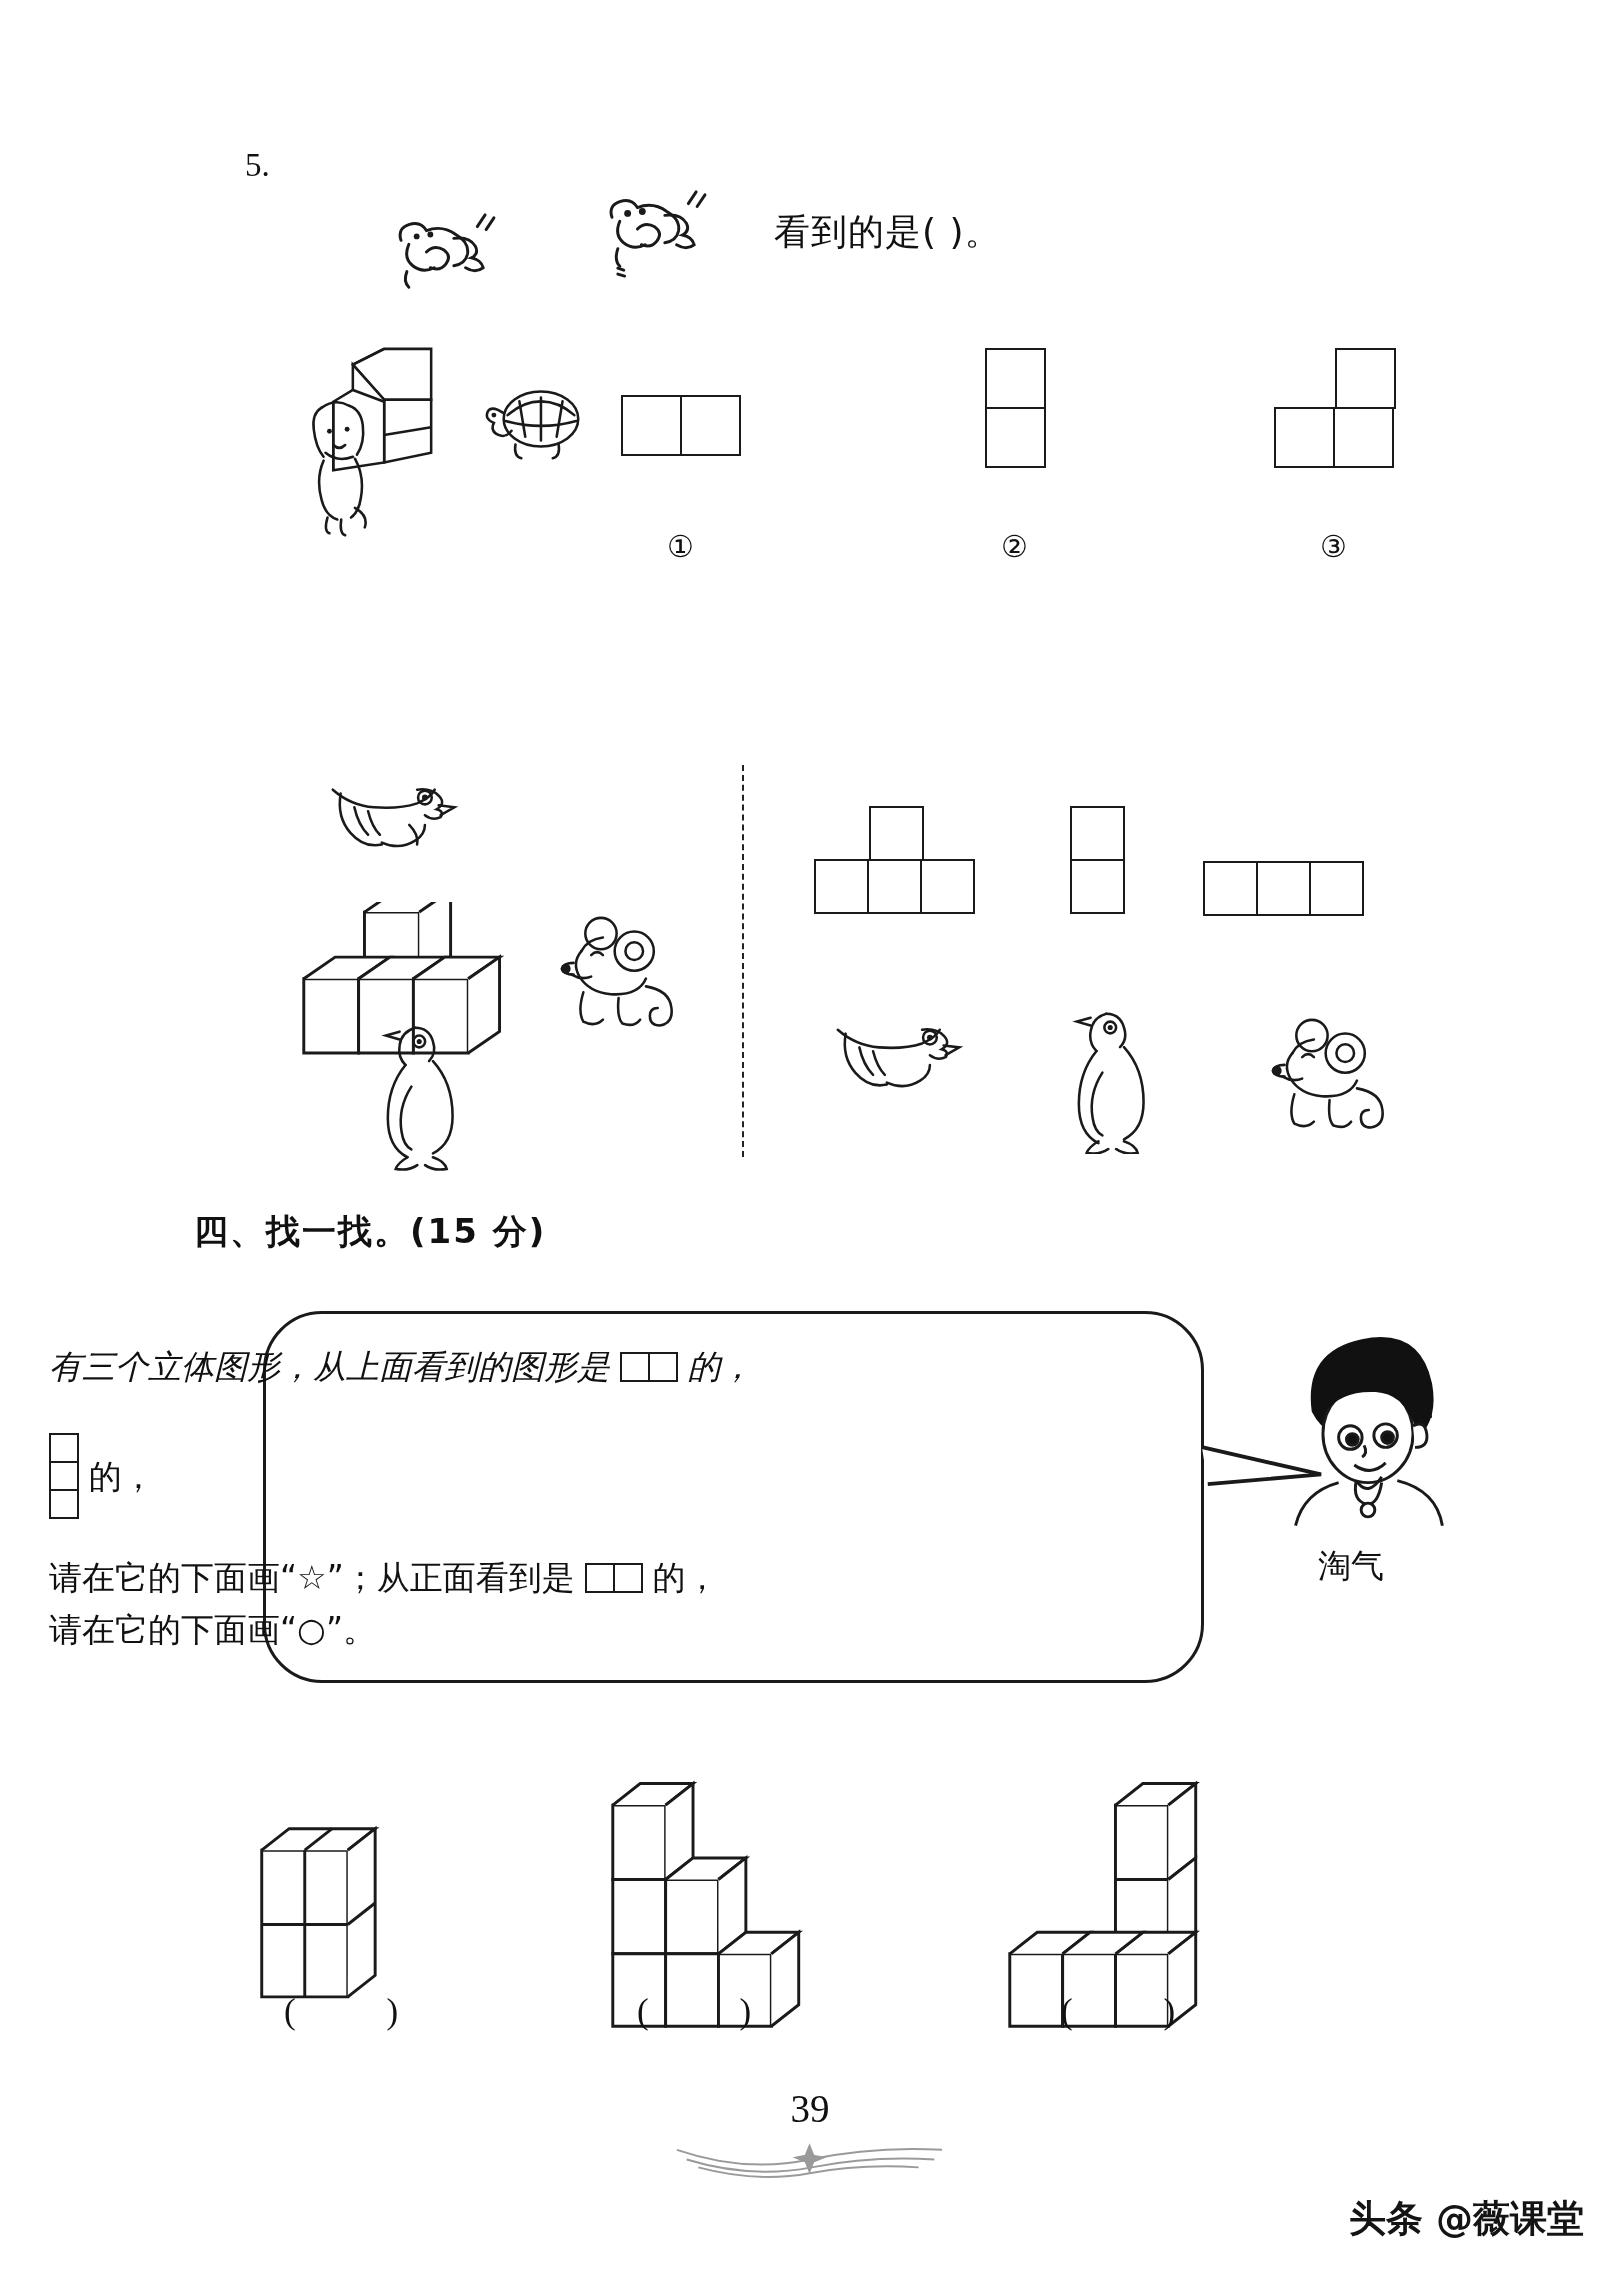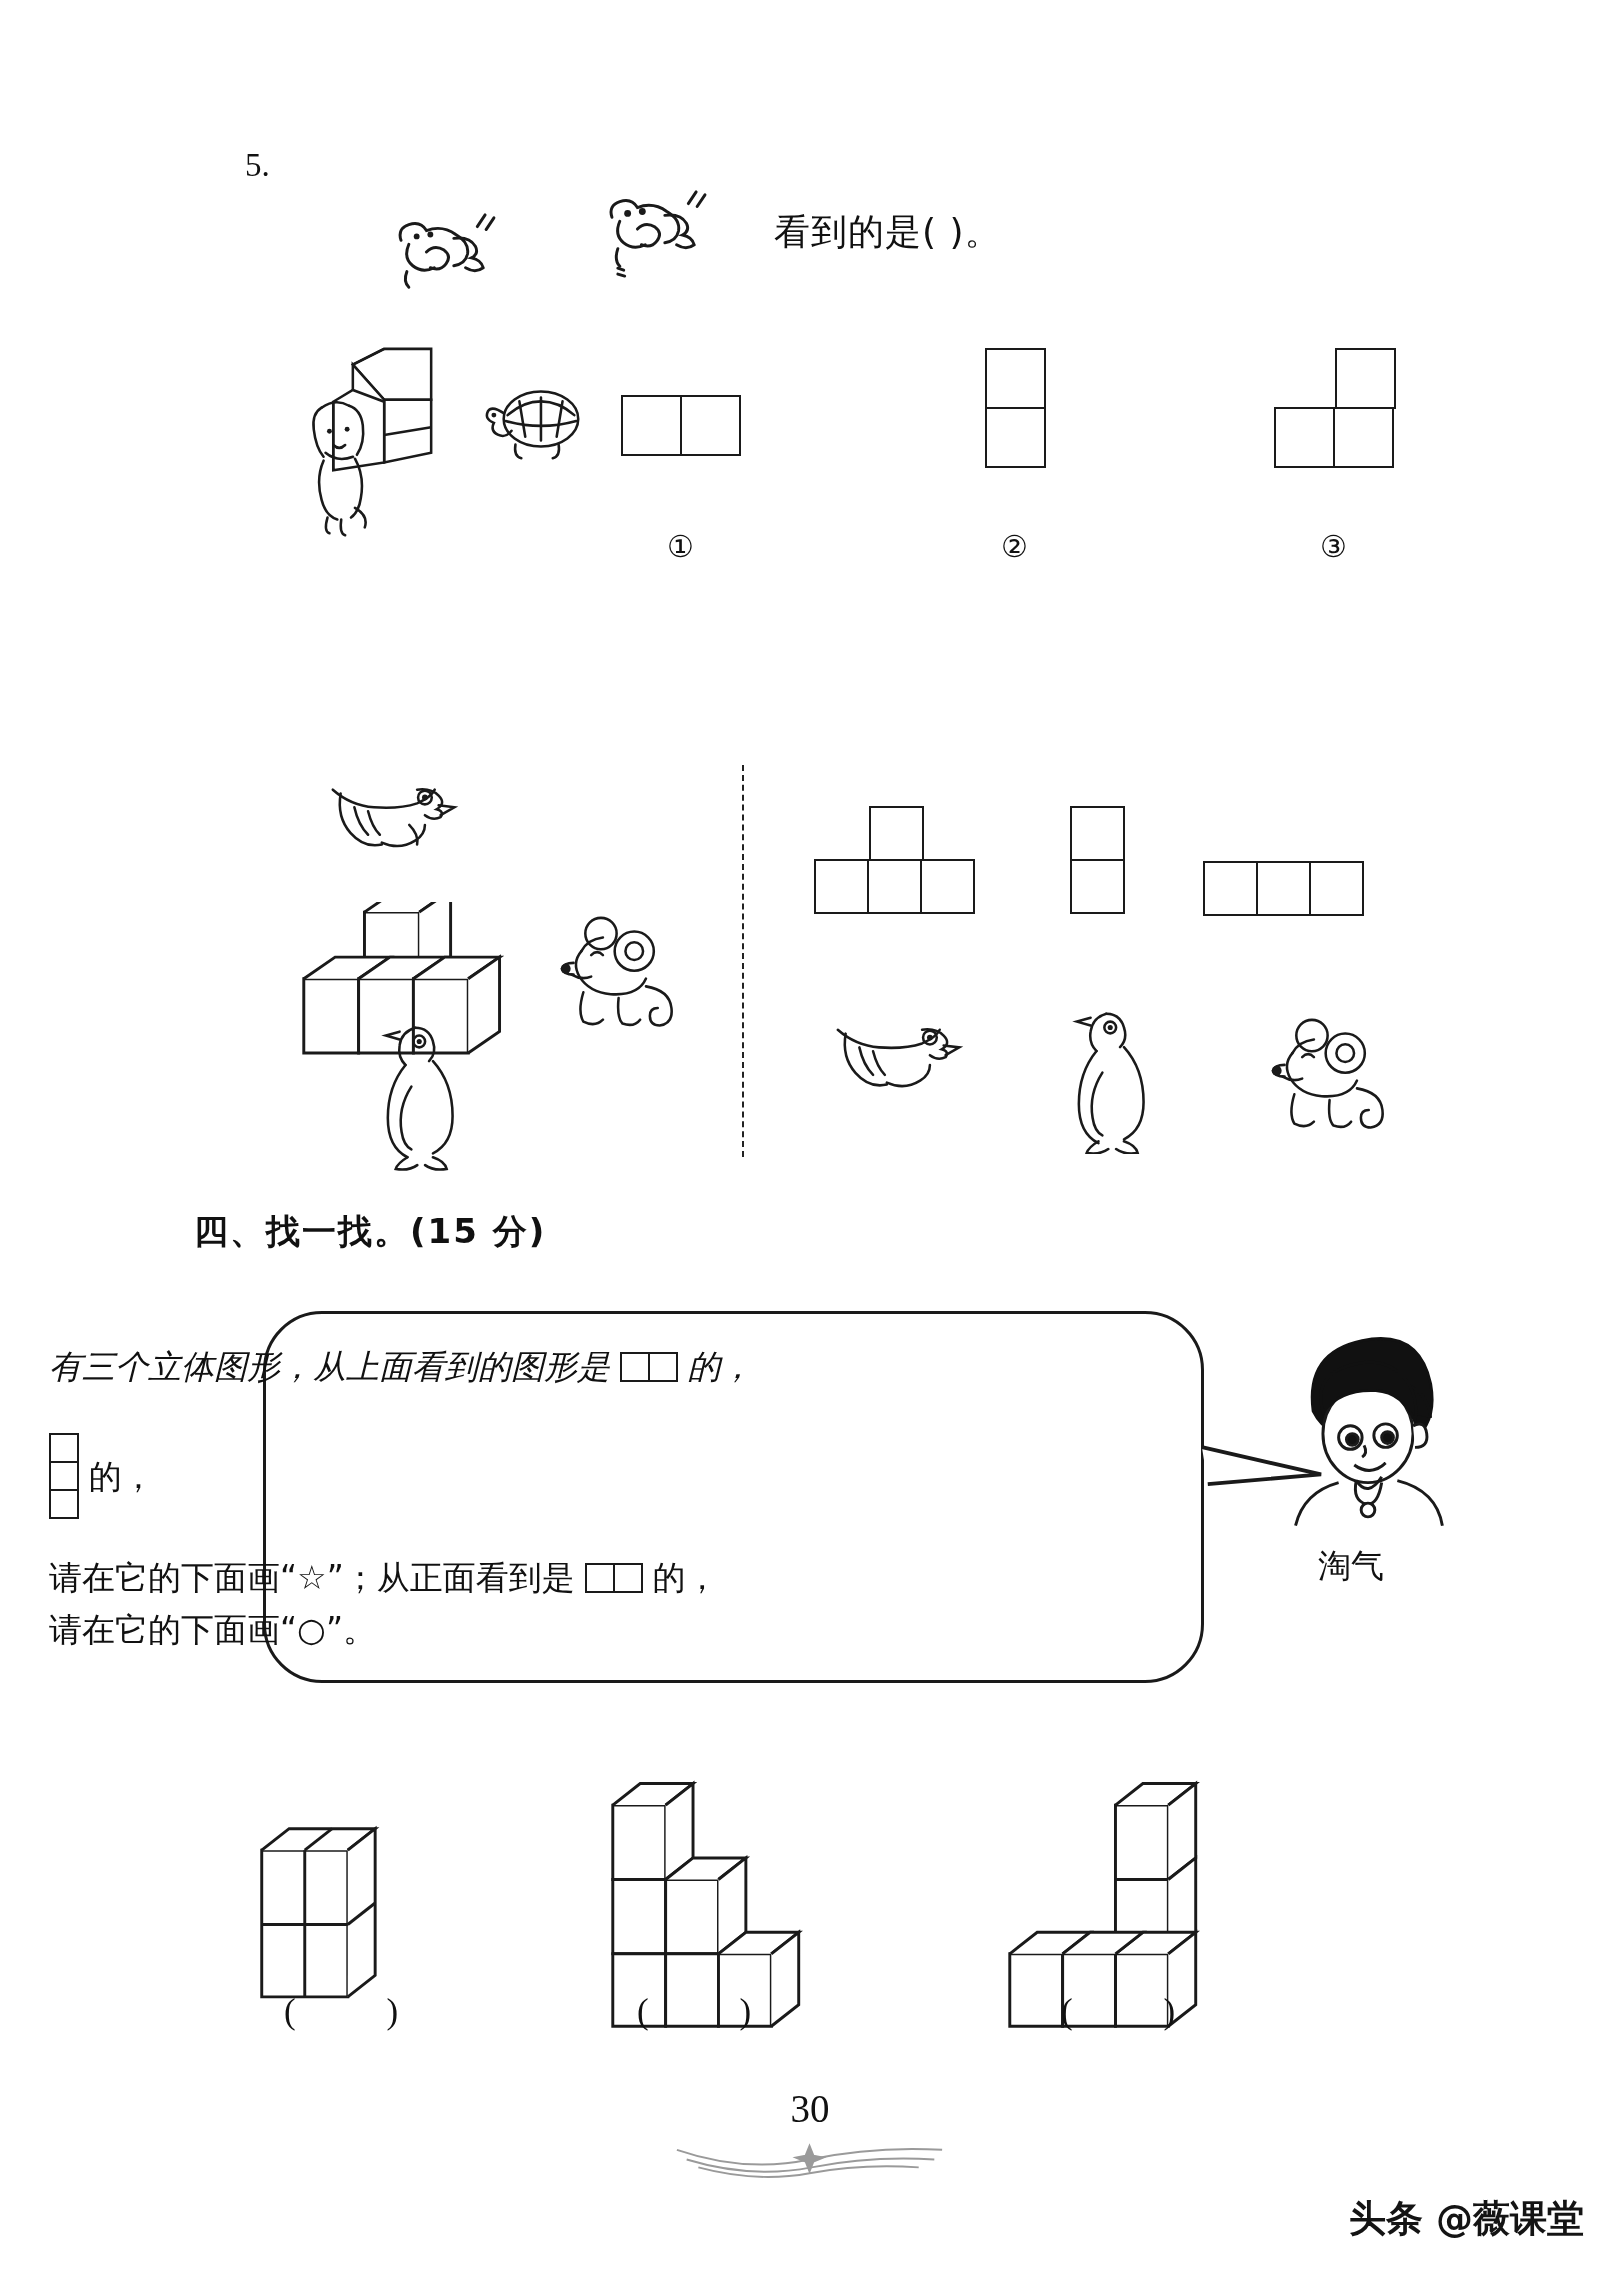--- a/index.html
+++ b/index.html
@@ -409,21 +409,21 @@
       <path d="M172 204 L200 182 L200 256 L172 278"></path>
 
       <path d="M10 204 L64 204 L64 278 L10 278 Z"></path>
       <path d="M64 204 L118 204 L118 278 L64 278 Z"></path>
       <path d="M10 204 L38 182 L92 182 L64 204"></path>
       <path d="M64 204 L92 182 L146 182 L118 204"></path>
     </g>
   </svg>
   <div class="abs paren" style="left:1061px;top:1992px;">(        )</div>
 
-  <div class="abs" id="pagenum">30</div>
+  <div class="abs" id="pagenum">39</div>
 
   <svg class="abs" id="footer-orn" width="1620" height="39" viewBox="0 0 1653 40">
     <g stroke="#9a9a9a" stroke-width="2" fill="none">
       <path d="M690 8 q70 24 136 10 q66 -14 136 -10"></path>
       <path d="M700 18 q66 20 128 8 q62 -12 126 -8"></path>
       <path d="M712 26 q60 16 114 6 q54 -10 112 -6"></path>
       <path d="M826 4 l4 10 l10 2 l-10 4 l-4 10 l-4 -10 l-10 -4 l10 -2 Z" fill="#9a9a9a"></path>
     </g>
   </svg>
 

